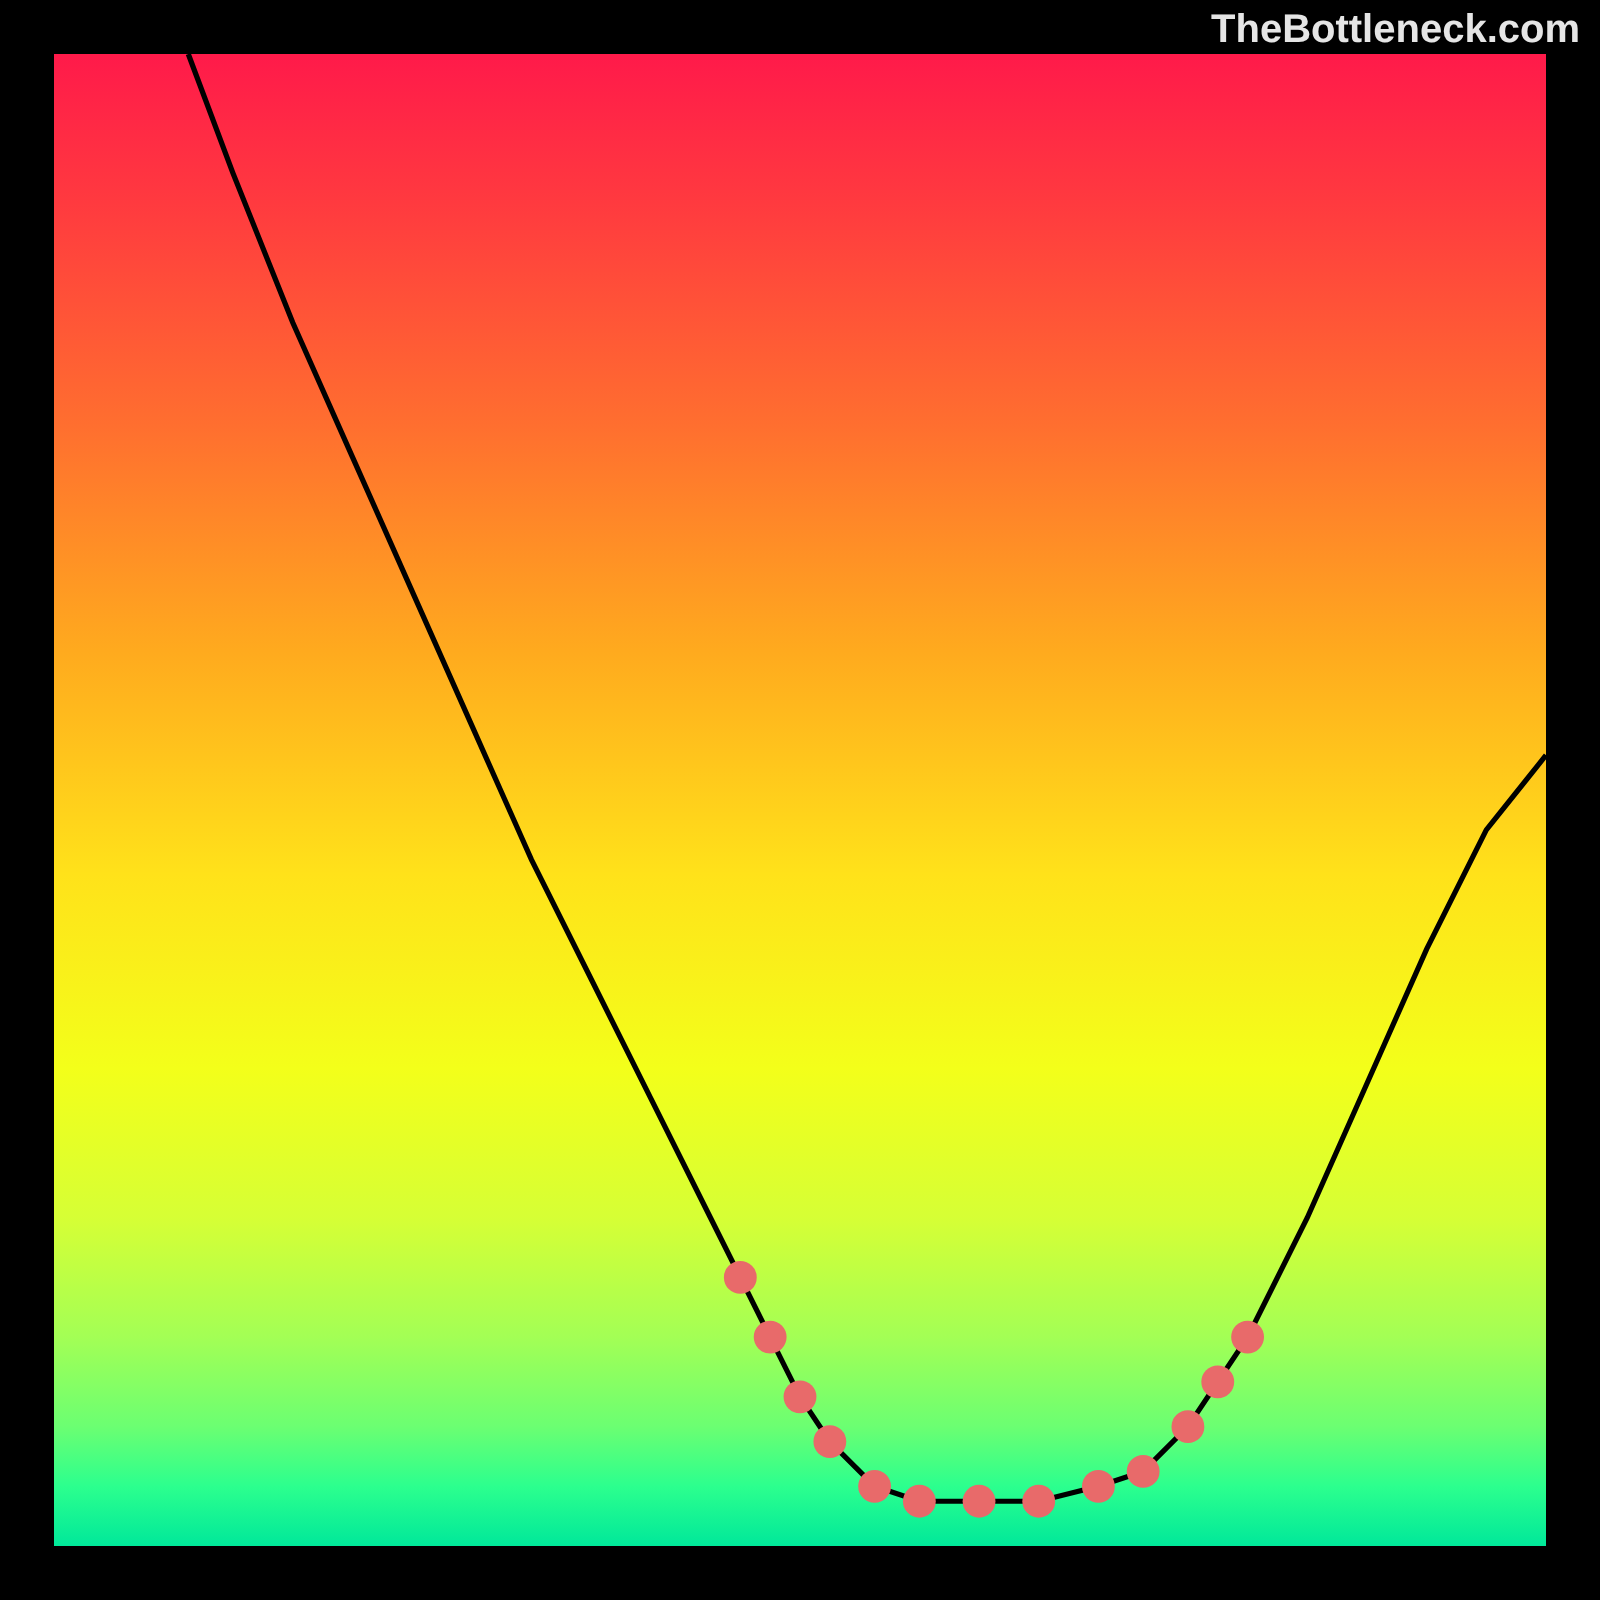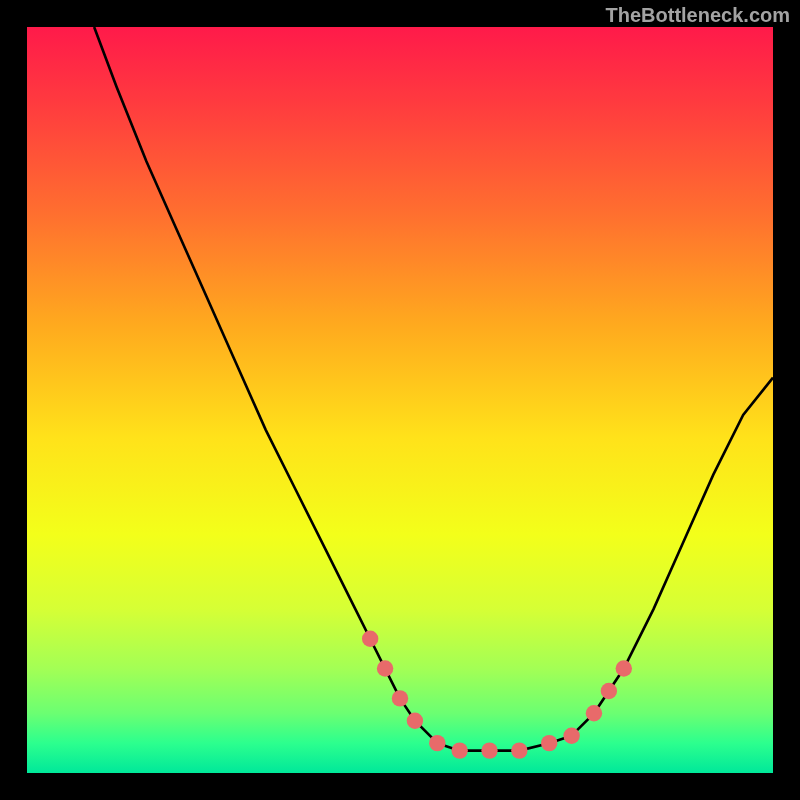--- a/index.html
+++ b/index.html
@@ -11,21 +11,21 @@
     overflow: hidden;
     position: relative;
   }
   .watermark {
     position: absolute;
     top: 4px;
     right: 10px;
     font-family: Arial, sans-serif;
     font-size: 20px;
     font-weight: bold;
-    color: #a3a3a3;
+    color: #e5e5e5;
     z-index: 10;
   }
   .plot-area {
     position: absolute;
     left: 27px;
     top: 27px;
     width: 746px;
     height: 746px;
     background: linear-gradient(to bottom,
       #ff1a4a 0%,

